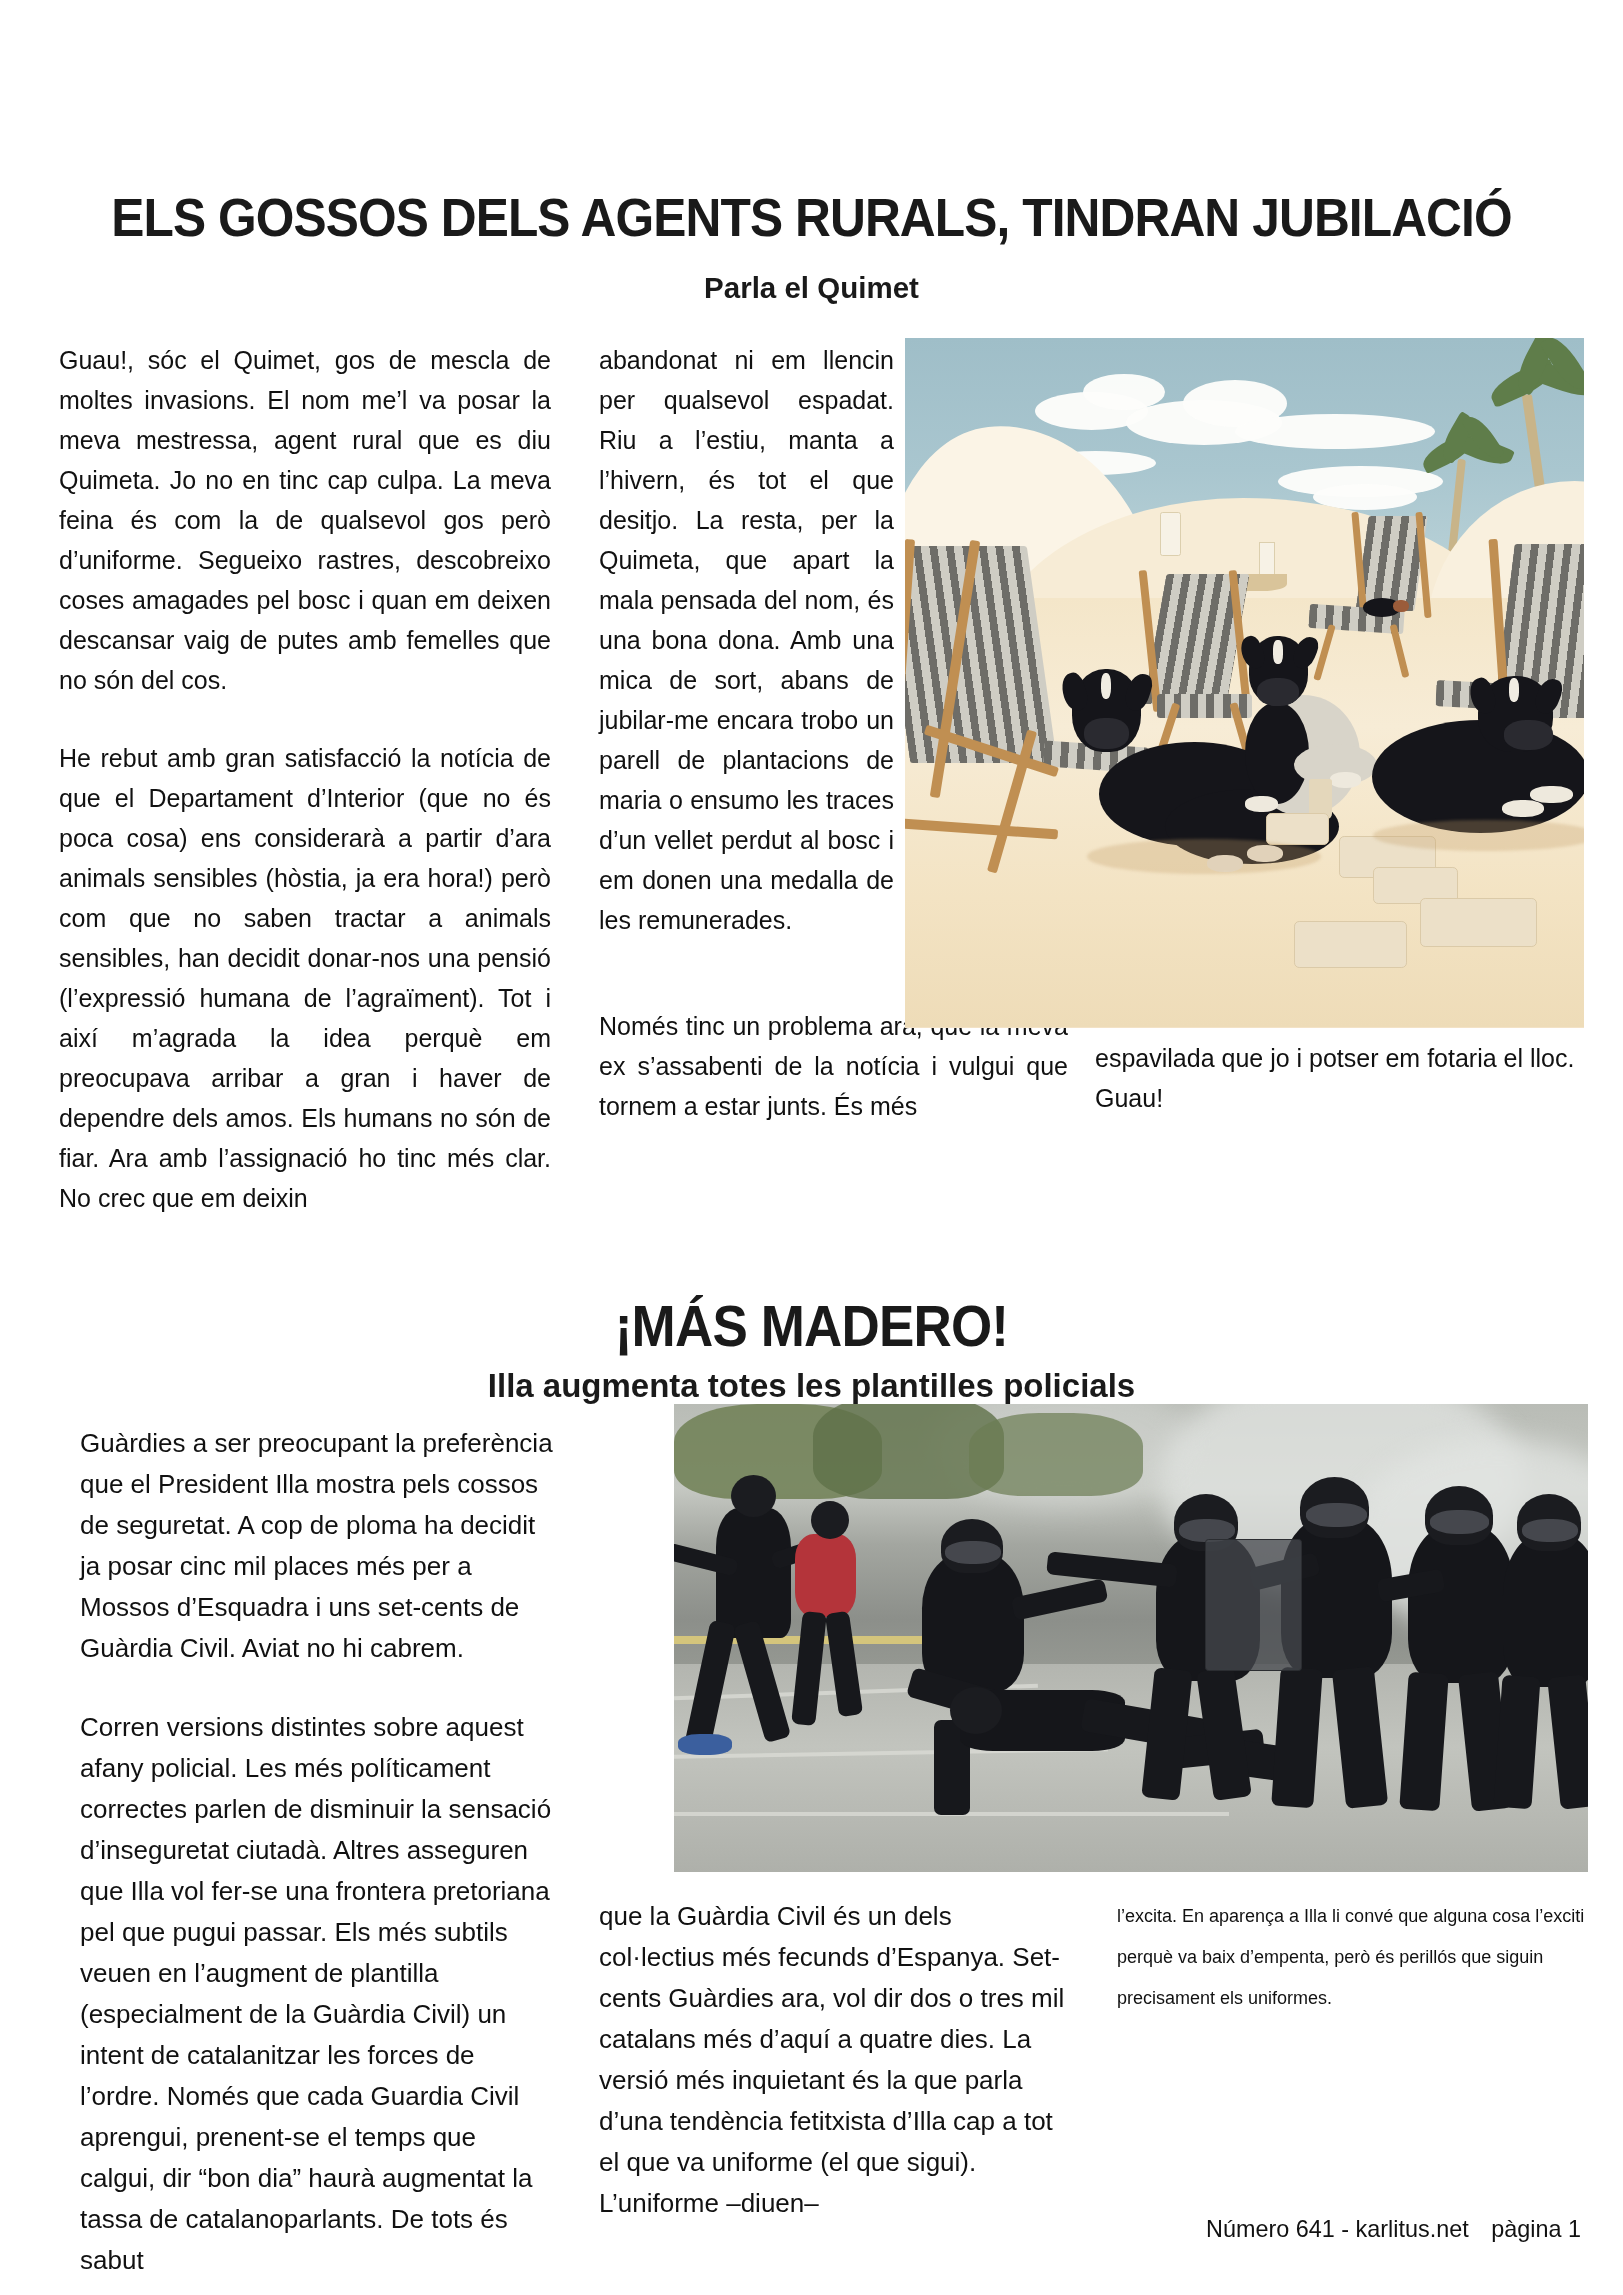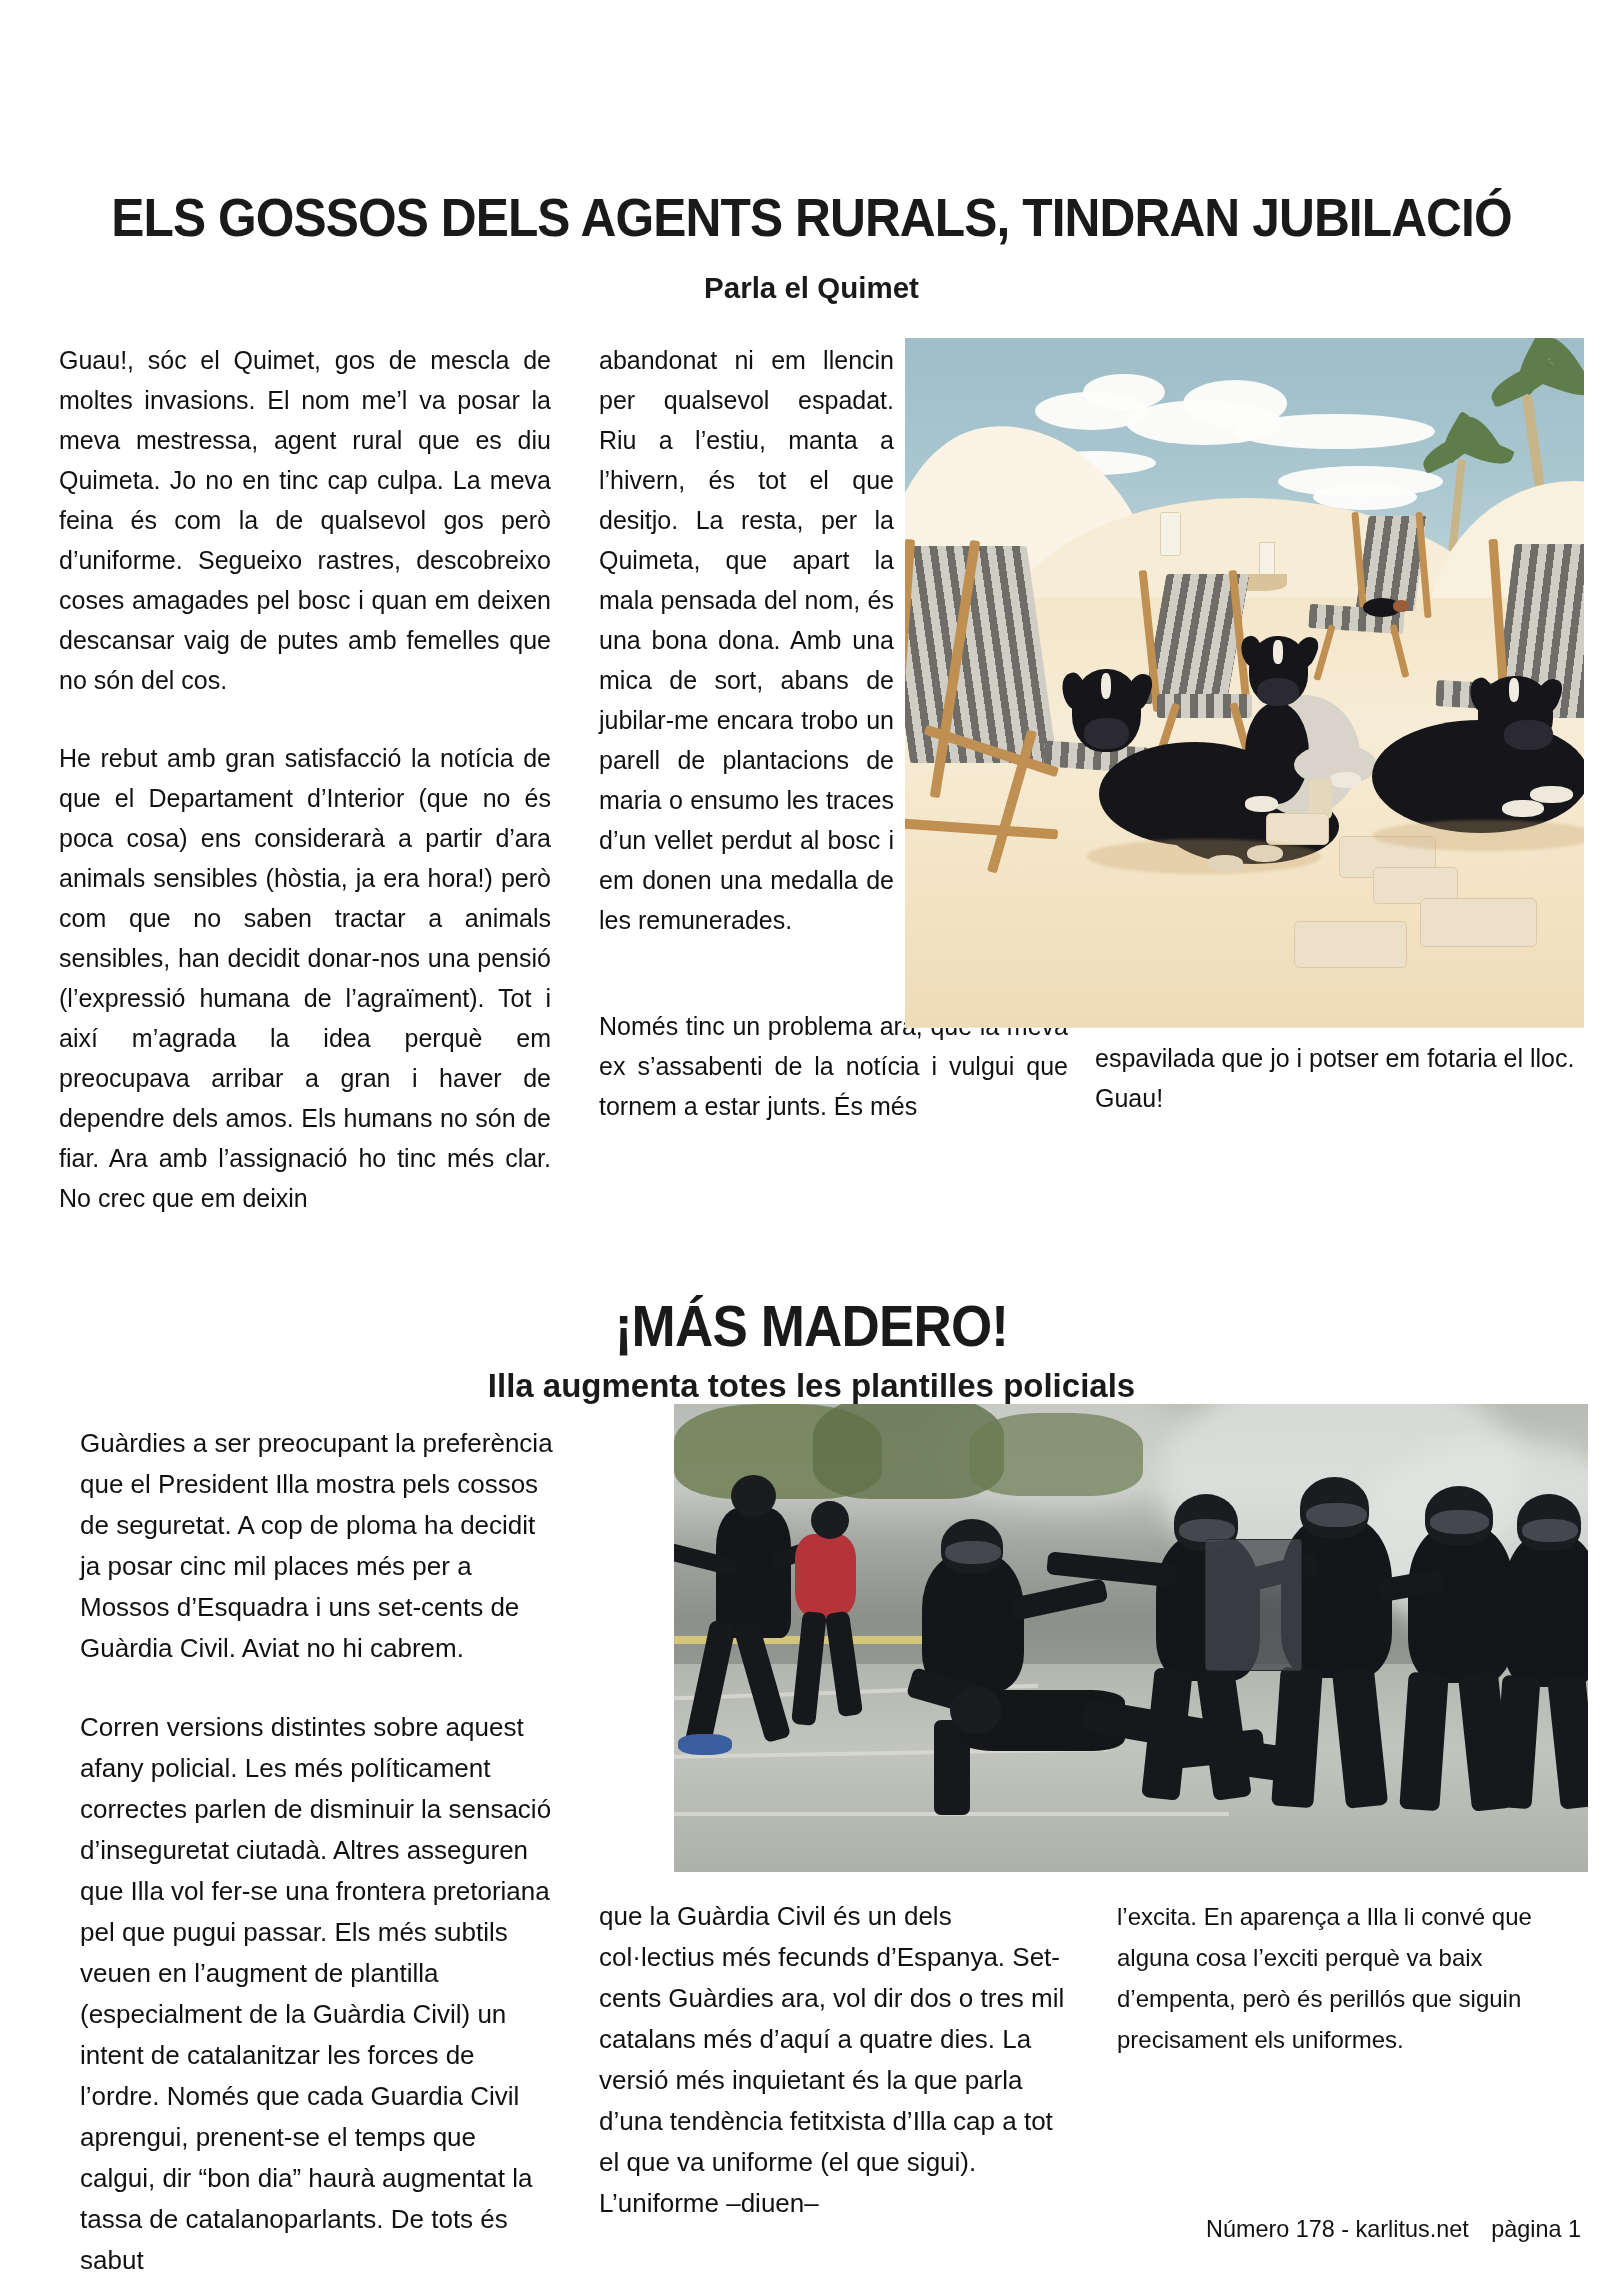--- a/index.html
+++ b/index.html
@@ -298,21 +298,21 @@
     font-size: 26px;
     line-height: 41px;
     text-align: left;
     color: #111;
   }
   .a2-col3 {
     position: absolute;
     left: 1117px;
     top: 1896px;
     width: 468px;
-    font-size: 24px;
+    font-size: 18px;
     line-height: 41px;
     text-align: left;
     color: #111;
   }
 
   
   .riot-figure {
     position: absolute;
     left: 674px;
     top: 1404px;
@@ -660,17 +660,17 @@
           <div class="riot-limb" style="left:824px; top:272px; width:38px;  height:132px; transform:rotate(4deg);"></div>
           <div class="riot-limb" style="left:880px; top:272px; width:38px; height:132px; transform:rotate(-6deg);"></div>
         </div>
 
         <div class="riot-shield" style="left:531px; top:135px; width:95px; height:130px;"></div>
       </div>
     </figure>
   </div>
 
   <div class="footer">
-    <span class="issue">Número 178 - karlitus.net</span><span>pàgina 1</span>
+    <span class="issue">Número 641 - karlitus.net</span><span>pàgina 1</span>
   </div>
 
 </div>
 
 
 </body></html>

